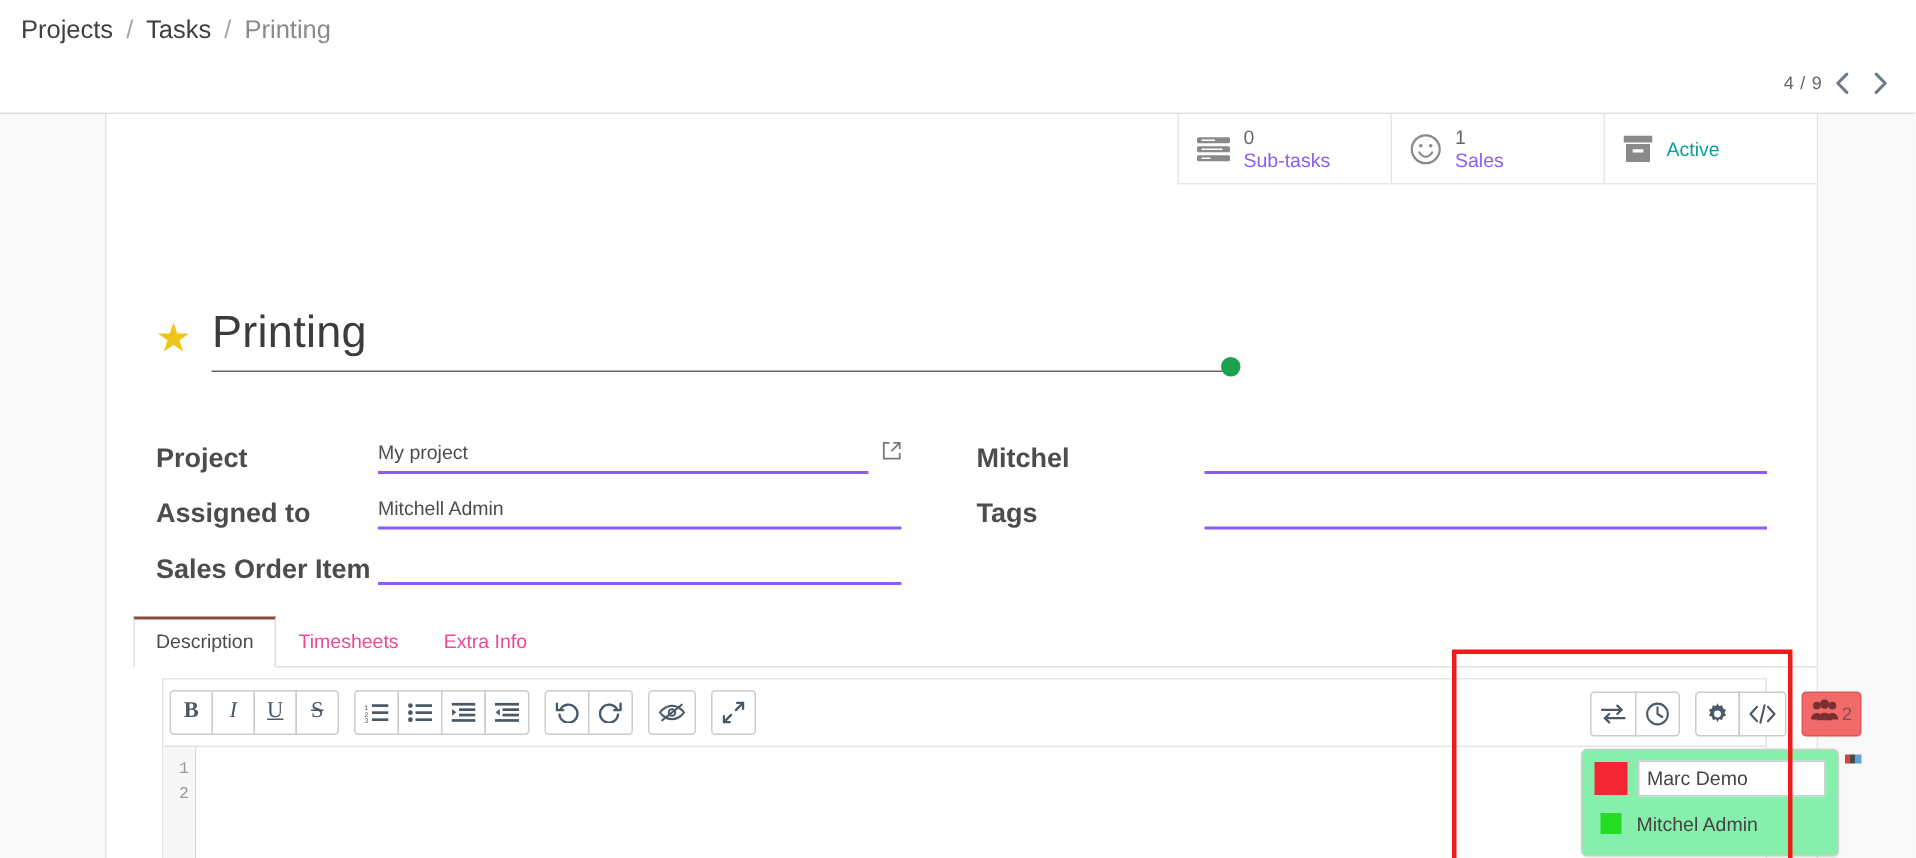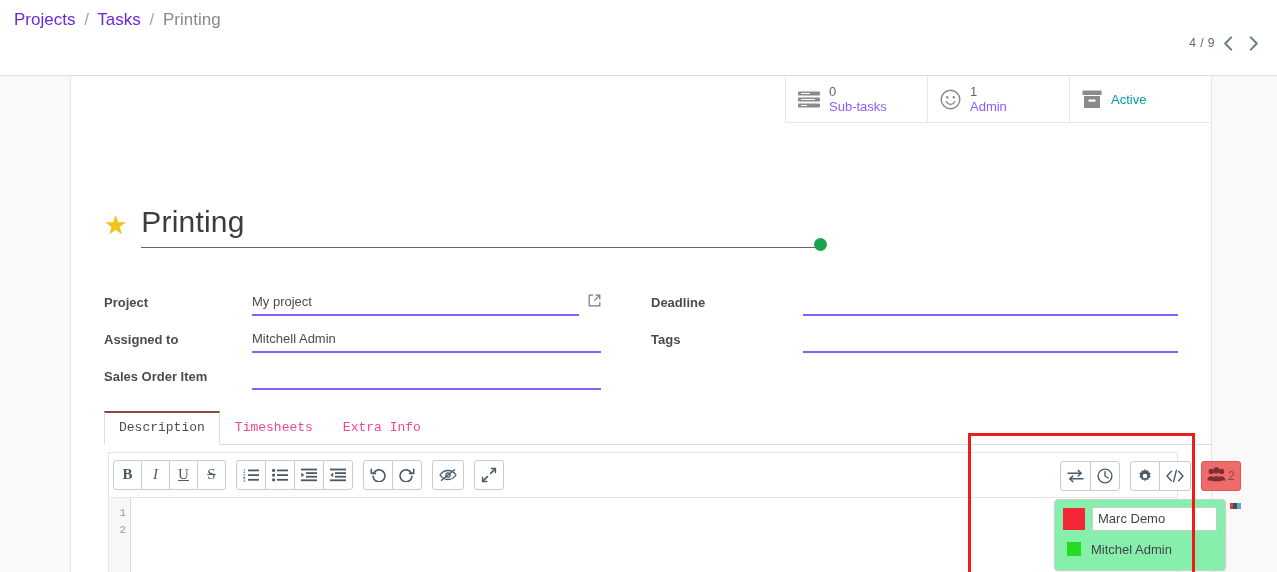--- a/index.html
+++ b/index.html
@@ -21,21 +21,21 @@
     border-bottom: 1px solid #dfdfdf;
     position: relative;
   }
   .breadcrumb {
     padding: 9px 0 0 14px;
     font-size: 17px;
     line-height: 22px;
     white-space: nowrap;
   }
   .bc-link {
-    color: #6d28d9;
+    color: #404040;
     cursor: pointer;
     text-decoration: none;
   }
   .bc-sep {
     color: #a6a6a6;
     padding: 0 4px;
   }
   .bc-active { color: #8a8a8a; }
 
   .btn-row {
@@ -67,21 +67,21 @@
     letter-spacing: .3px;
     padding: 6px 12px 7px;
     margin-left: 8px;
     cursor: pointer;
     line-height: 13px;
   }
 
   .pager {
     position: absolute;
     right: 10px;
-    top: 30px;
+    top: 42px;
     display: flex;
     align-items: center;
     font-size: 12px;
     color: #666666;
   }
   .pager-count { letter-spacing: .5px; }
   .pager-btn {
     width: 26px;
     height: 26px;
     display: flex;
@@ -203,21 +203,21 @@
   .form-col.right { padding-left: 10px; }
 
   .field-row {
     display: flex;
     align-items: flex-start;
     margin-bottom: 10px;
     height: 27px;
   }
   .field-label {
     width: 148px;
-    font-size: 13px;
+    font-size: 18px;
     font-weight: bold;
     color: #4c4c4c;
     padding-top: 4px;
     flex-shrink: 0;
   }
   .field-label.right-col { width: 152px; }
   .field-value {
     flex: 1;
     position: relative;
     border-bottom: 2px solid #8b5cf6;
@@ -233,23 +233,22 @@
     cursor: pointer;
     display: inline-flex;
     align-items: center;
     padding-top: 3px;
   }
 
   
   .notebook {
     position: absolute;
     top: 334px;
-    left: 33px;
+    left: 18px;
     right: 0;
-    font-family: Liberation Mono, monospace;
   }
   .tabs {
     display: flex;
     border-bottom: 1px solid #dfdfdf;
     position: relative;
   }
   .tab {
     font-size: 13px;
     color: #ec4899;
     padding: 8px 14px 9px;
@@ -499,21 +498,21 @@
         <span class="stat-icon">
           <svg width="21" height="21" viewBox="0 0 21 21">
             <circle cx="10.5" cy="10.5" r="9.3" fill="none" stroke="#8a8a8a" stroke-width="1.5"></circle>
             <circle cx="7.2" cy="8.2" r="1.2" fill="#8a8a8a"></circle>
             <circle cx="13.8" cy="8.2" r="1.2" fill="#8a8a8a"></circle>
             <path d="M6.2 12.6c1.3 2 2.9 2.9 4.3 2.9s3-0.9 4.3-2.9" stroke="#8a8a8a" stroke-width="1.4" fill="none" stroke-linecap="round"></path>
           </svg>
         </span>
         <span class="stat-text">
           <span class="stat-value">1</span>
-          <span class="stat-label">Admin</span>
+          <span class="stat-label">Sales</span>
         </span>
       </div>
 
       <div class="stat-btn">
         <span class="stat-icon">
           <svg width="20" height="19" viewBox="0 0 20 19">
             <rect x="0.5" y="0.5" width="19" height="4.5" fill="#8a8a8a"></rect>
             <rect x="2" y="6" width="16" height="12" fill="#8a8a8a"></rect>
             <rect x="6.5" y="9.5" width="7" height="2.2" fill="#ffffff"></rect>
           </svg>
@@ -553,21 +552,21 @@
 
         <div class="field-row">
           <span class="field-label">Sales Order Item</span>
           <span class="field-value"></span>
         </div>
       </div>
 
       <div class="form-col right">
 
         <div class="field-row">
-          <span class="field-label right-col">Deadline</span>
+          <span class="field-label right-col">Mitchel</span>
           <span class="field-value"></span>
         </div>
 
         <div class="field-row">
           <span class="field-label right-col">Tags</span>
           <span class="field-value"></span>
         </div>
       </div>
     </div>
 

